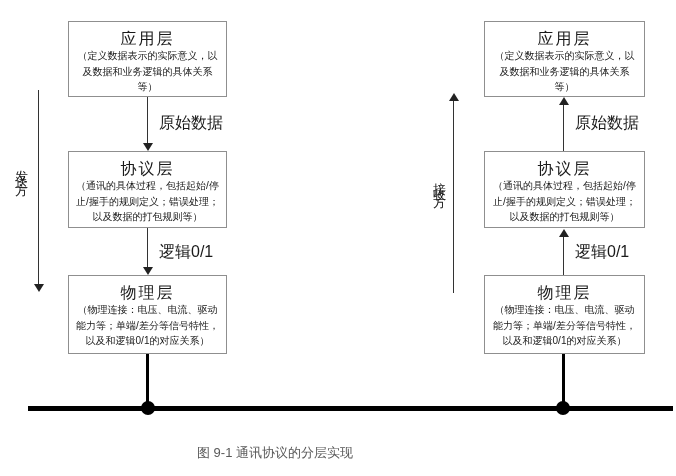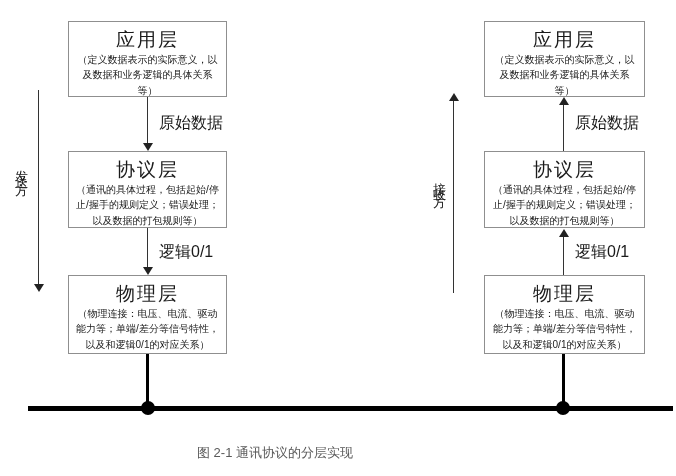--- a/index.html
+++ b/index.html
@@ -3,21 +3,21 @@
 <meta charset="utf-8">
 <style>
   html,body{margin:0;padding:0;background:#ffffff;}
   body{font-family:"Liberation Sans","DejaVu Sans",sans-serif;}
   #stage{position:relative;width:676px;height:476px;background:#ffffff;overflow:hidden;}
 
   
   .box{position:absolute;border:1px solid #8f8f8f;background:#ffffff;box-sizing:border-box;
        display:flex;flex-direction:column;align-items:center;justify-content:flex-start;
        padding:7px 5px 2px 5px;}
-  .box .title{font-size:19px;color:#1a1a1a;letter-spacing:2px;line-height:1.2;text-align:center;}
+  .box .title{font-size:16px;color:#1a1a1a;letter-spacing:2px;line-height:1.2;text-align:center;}
   .box .desc{font-size:10px;color:#1a1a1a;line-height:1.55;text-align:center;margin-top:0;}
 
   
   .vline{position:absolute;width:1px;background:#333333;}
   .head-down{position:absolute;width:0;height:0;border-left:5px solid transparent;
              border-right:5px solid transparent;border-top:8px solid #222222;}
   .head-up{position:absolute;width:0;height:0;border-left:5px solid transparent;
            border-right:5px solid transparent;border-bottom:8px solid #222222;}
 
   
@@ -94,15 +94,15 @@
     <div class="title">物理层</div>
     <div class="desc">（物理连接：电压、电流、驱动能力等；单端/差分等信号特性，以及和逻辑0/1的对应关系）</div>
   </div>
 
   <div class="stub" style="left:146px;top:354px;height:54px;"></div>
   <div class="stub" style="left:562px;top:354px;height:54px;"></div>
   <div class="bus" style="left:28px;top:406px;width:645px;"></div>
   <div class="dot" style="left:141px;top:401px;"></div>
   <div class="dot" style="left:556px;top:401px;"></div>
 
-  <div class="caption" style="left:130px;top:444px;width:290px;">图 2-1 通讯协议的分层实现</div>
+  <div class="caption" style="left:130px;top:444px;width:290px;">图 9-1 通讯协议的分层实现</div>
 
 </div>
 
 </body></html>

